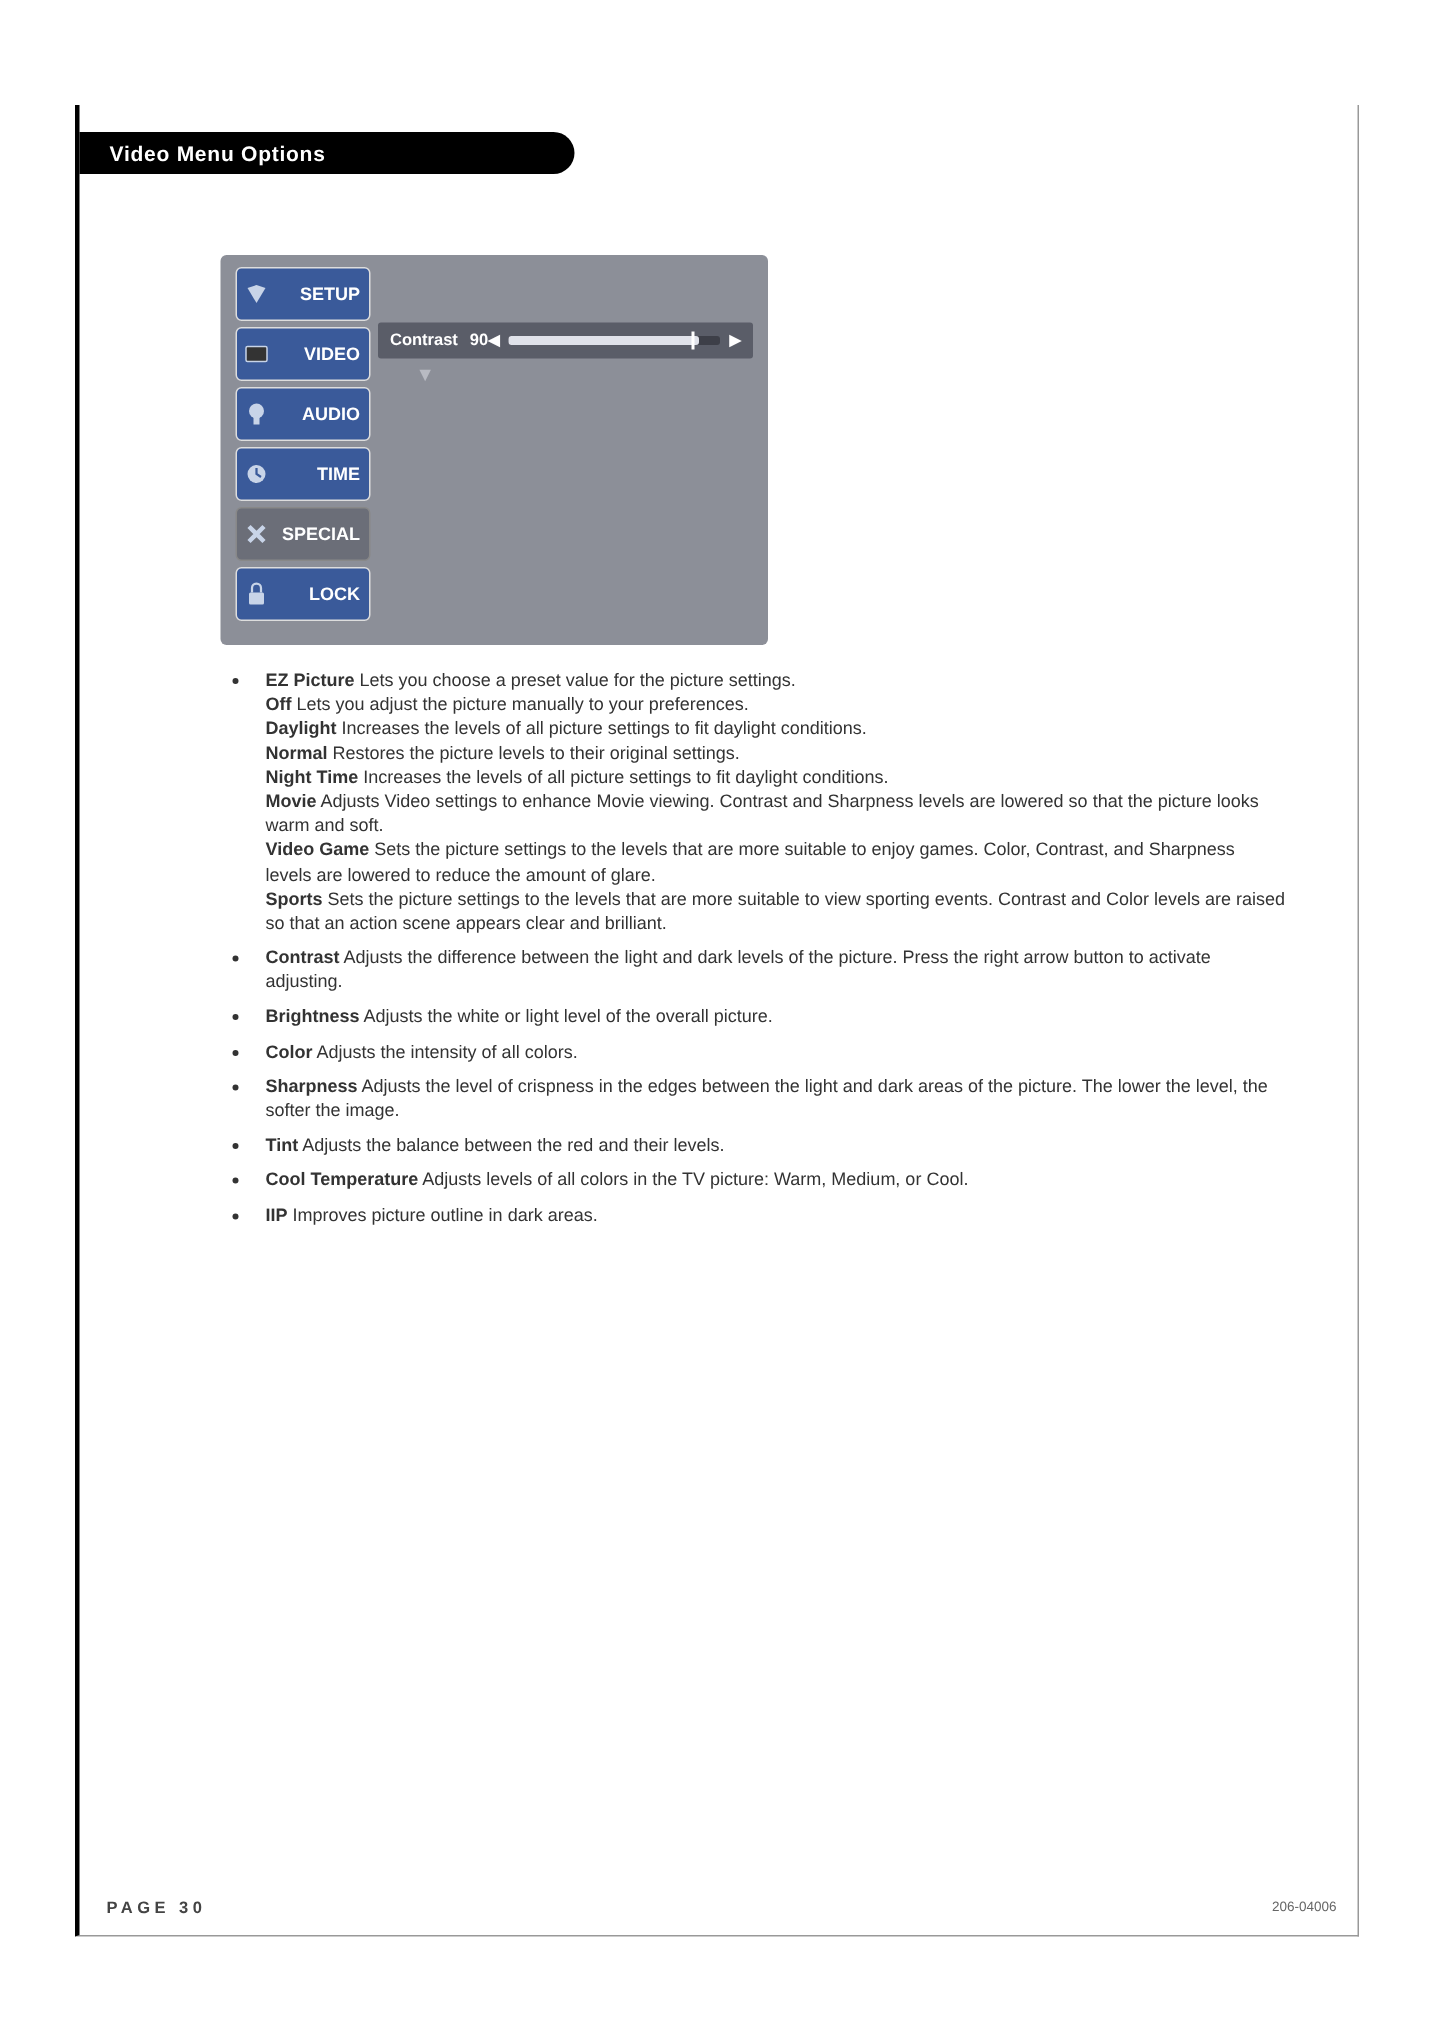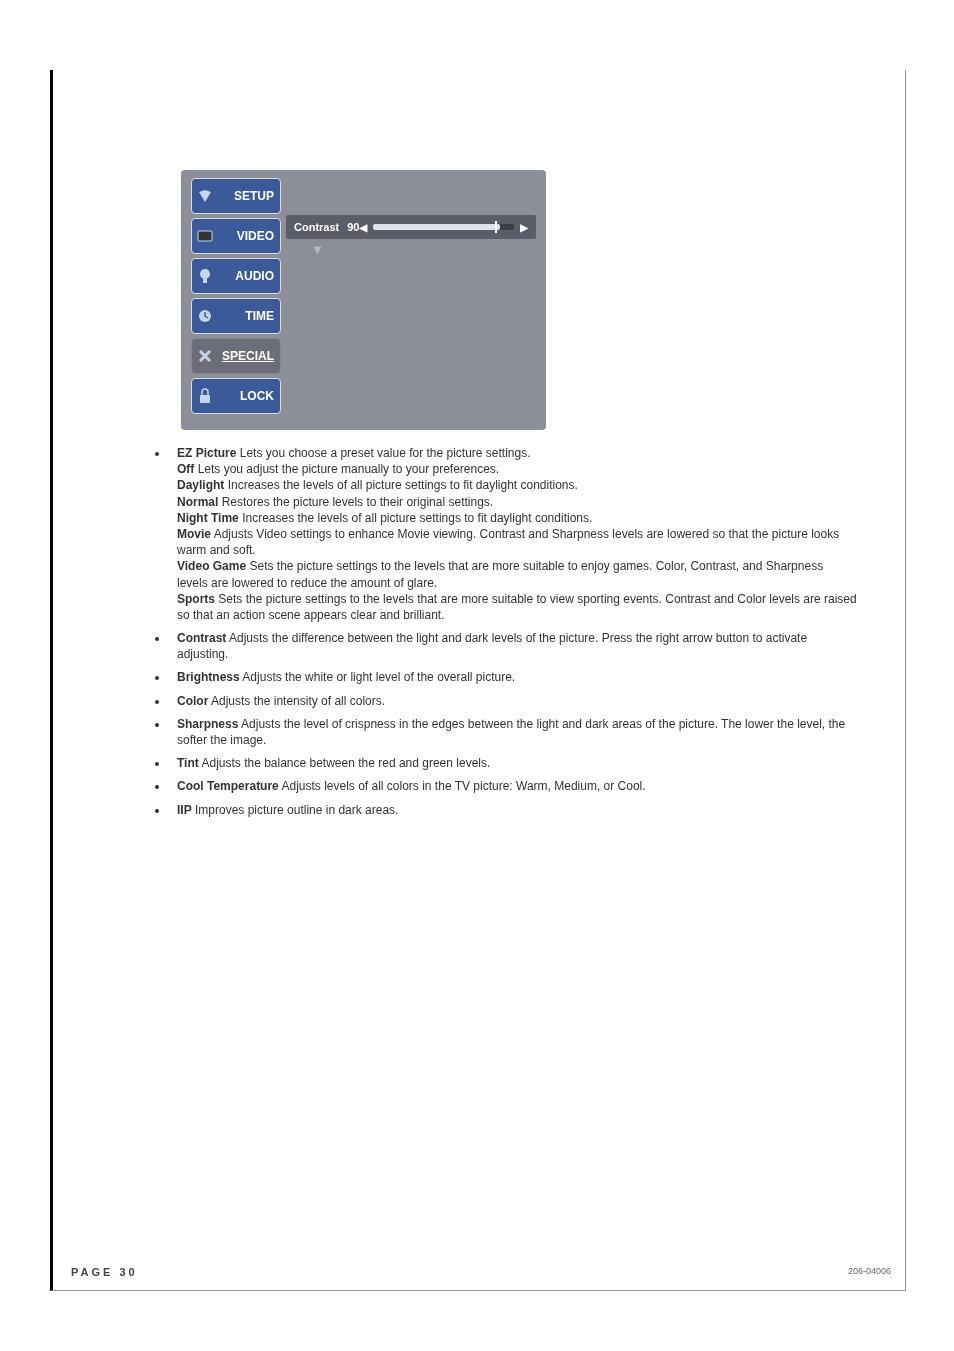--- a/index.html
+++ b/index.html
@@ -35,21 +35,21 @@
       font-size: 14px;
       font-weight: bold;
       letter-spacing: 0.5px;
       display: flex;
       align-items: center;
       padding-left: 20px;
       border-radius: 0 14px 14px 0;
     }
     .osd-menu {
       position: absolute;
-      left: 128px;
+      left: 94px;
       top: 100px;
       width: 365px;
       height: 260px;
       background: #8c8f98;
       border-radius: 4px;
     }
     .menu-sidebar {
       position: absolute;
       left: 10px;
       top: 8px;
@@ -68,21 +68,20 @@
       color: #fff;
       position: relative;
     }
     .menu-item.active {
       background: #3a5a9a;
       border: 1px solid #ddd;
     }
     .menu-item.inactive {
       background: #6b6e78;
       border: 1px solid #888;
-      text-decoration: underline;
     }
     .menu-icon {
       position: absolute;
       left: 4px;
       width: 18px;
       height: 18px;
       display: flex;
       align-items: center;
       justify-content: center;
     }
@@ -183,20 +182,23 @@
       right: 14px;
       font-size: 9px;
       color: #666;
     }
   </style>
 </head>
 <body>
 
 <div class="page">
 
+  <div class="section-header">
+    <span>Video Menu Options</span>
+  </div>
 
   <div class="osd-menu">
     <div class="menu-sidebar">
       <div class="menu-item active">
         <span class="menu-icon">
           <svg width="16" height="16" viewBox="0 0 16 16">
               <path d="M2 4 L8 2 L14 4 L8 14 Z" fill="#c8d4e8"></path>
             </svg>
         </span>
         <span class="item-label">SETUP</span>
@@ -271,20 +273,20 @@
       <span class="sub"><span class="bold">Normal</span> <span>Restores the picture levels to their original settings.</span></span>
       <span class="sub"><span class="bold">Night Time</span> <span>Increases the levels of all picture settings to fit daylight conditions.</span></span>
       <span class="sub"><span class="bold">Movie</span> <span>Adjusts Video settings to enhance Movie viewing. Contrast and Sharpness levels are lowered so that the picture looks warm and soft.</span></span>
       <span class="sub"><span class="bold">Video Game</span> <span>Sets the picture settings to the levels that are more suitable to enjoy games. Color, Contrast, and Sharpness levels are lowered to reduce the amount of glare.</span></span>
       <span class="sub"><span class="bold">Sports</span> <span>Sets the picture settings to the levels that are more suitable to view sporting events. Contrast and Color levels are raised so that an action scene appears clear and brilliant.</span></span>
     </li>
     <li><span class="bold">Contrast</span> <span>Adjusts the difference between the light and dark levels of the picture. Press the right arrow button to activate adjusting.</span></li>
     <li><span class="bold">Brightness</span> <span>Adjusts the white or light level of the overall picture.</span></li>
     <li><span class="bold">Color</span> <span>Adjusts the intensity of all colors.</span></li>
     <li><span class="bold">Sharpness</span> <span>Adjusts the level of crispness in the edges between the light and dark areas of the picture. The lower the level, the softer the image.</span></li>
-    <li><span class="bold">Tint</span> <span>Adjusts the balance between the red and green levels.</span></li>
+    <li><span class="bold">Tint</span> <span>Adjusts the balance between the red and their levels.</span></li>
     <li><span class="bold">Cool Temperature</span> <span>Adjusts levels of all colors in the TV picture: Warm, Medium, or Cool.</span></li>
     <li><span class="bold">IIP</span> <span>Improves picture outline in dark areas.</span></li>
   </ul>
 
   <div class="footer-left">PAGE 30</div>
   <div class="footer-right">206-04006</div>
 </div>
 
 </body></html>

